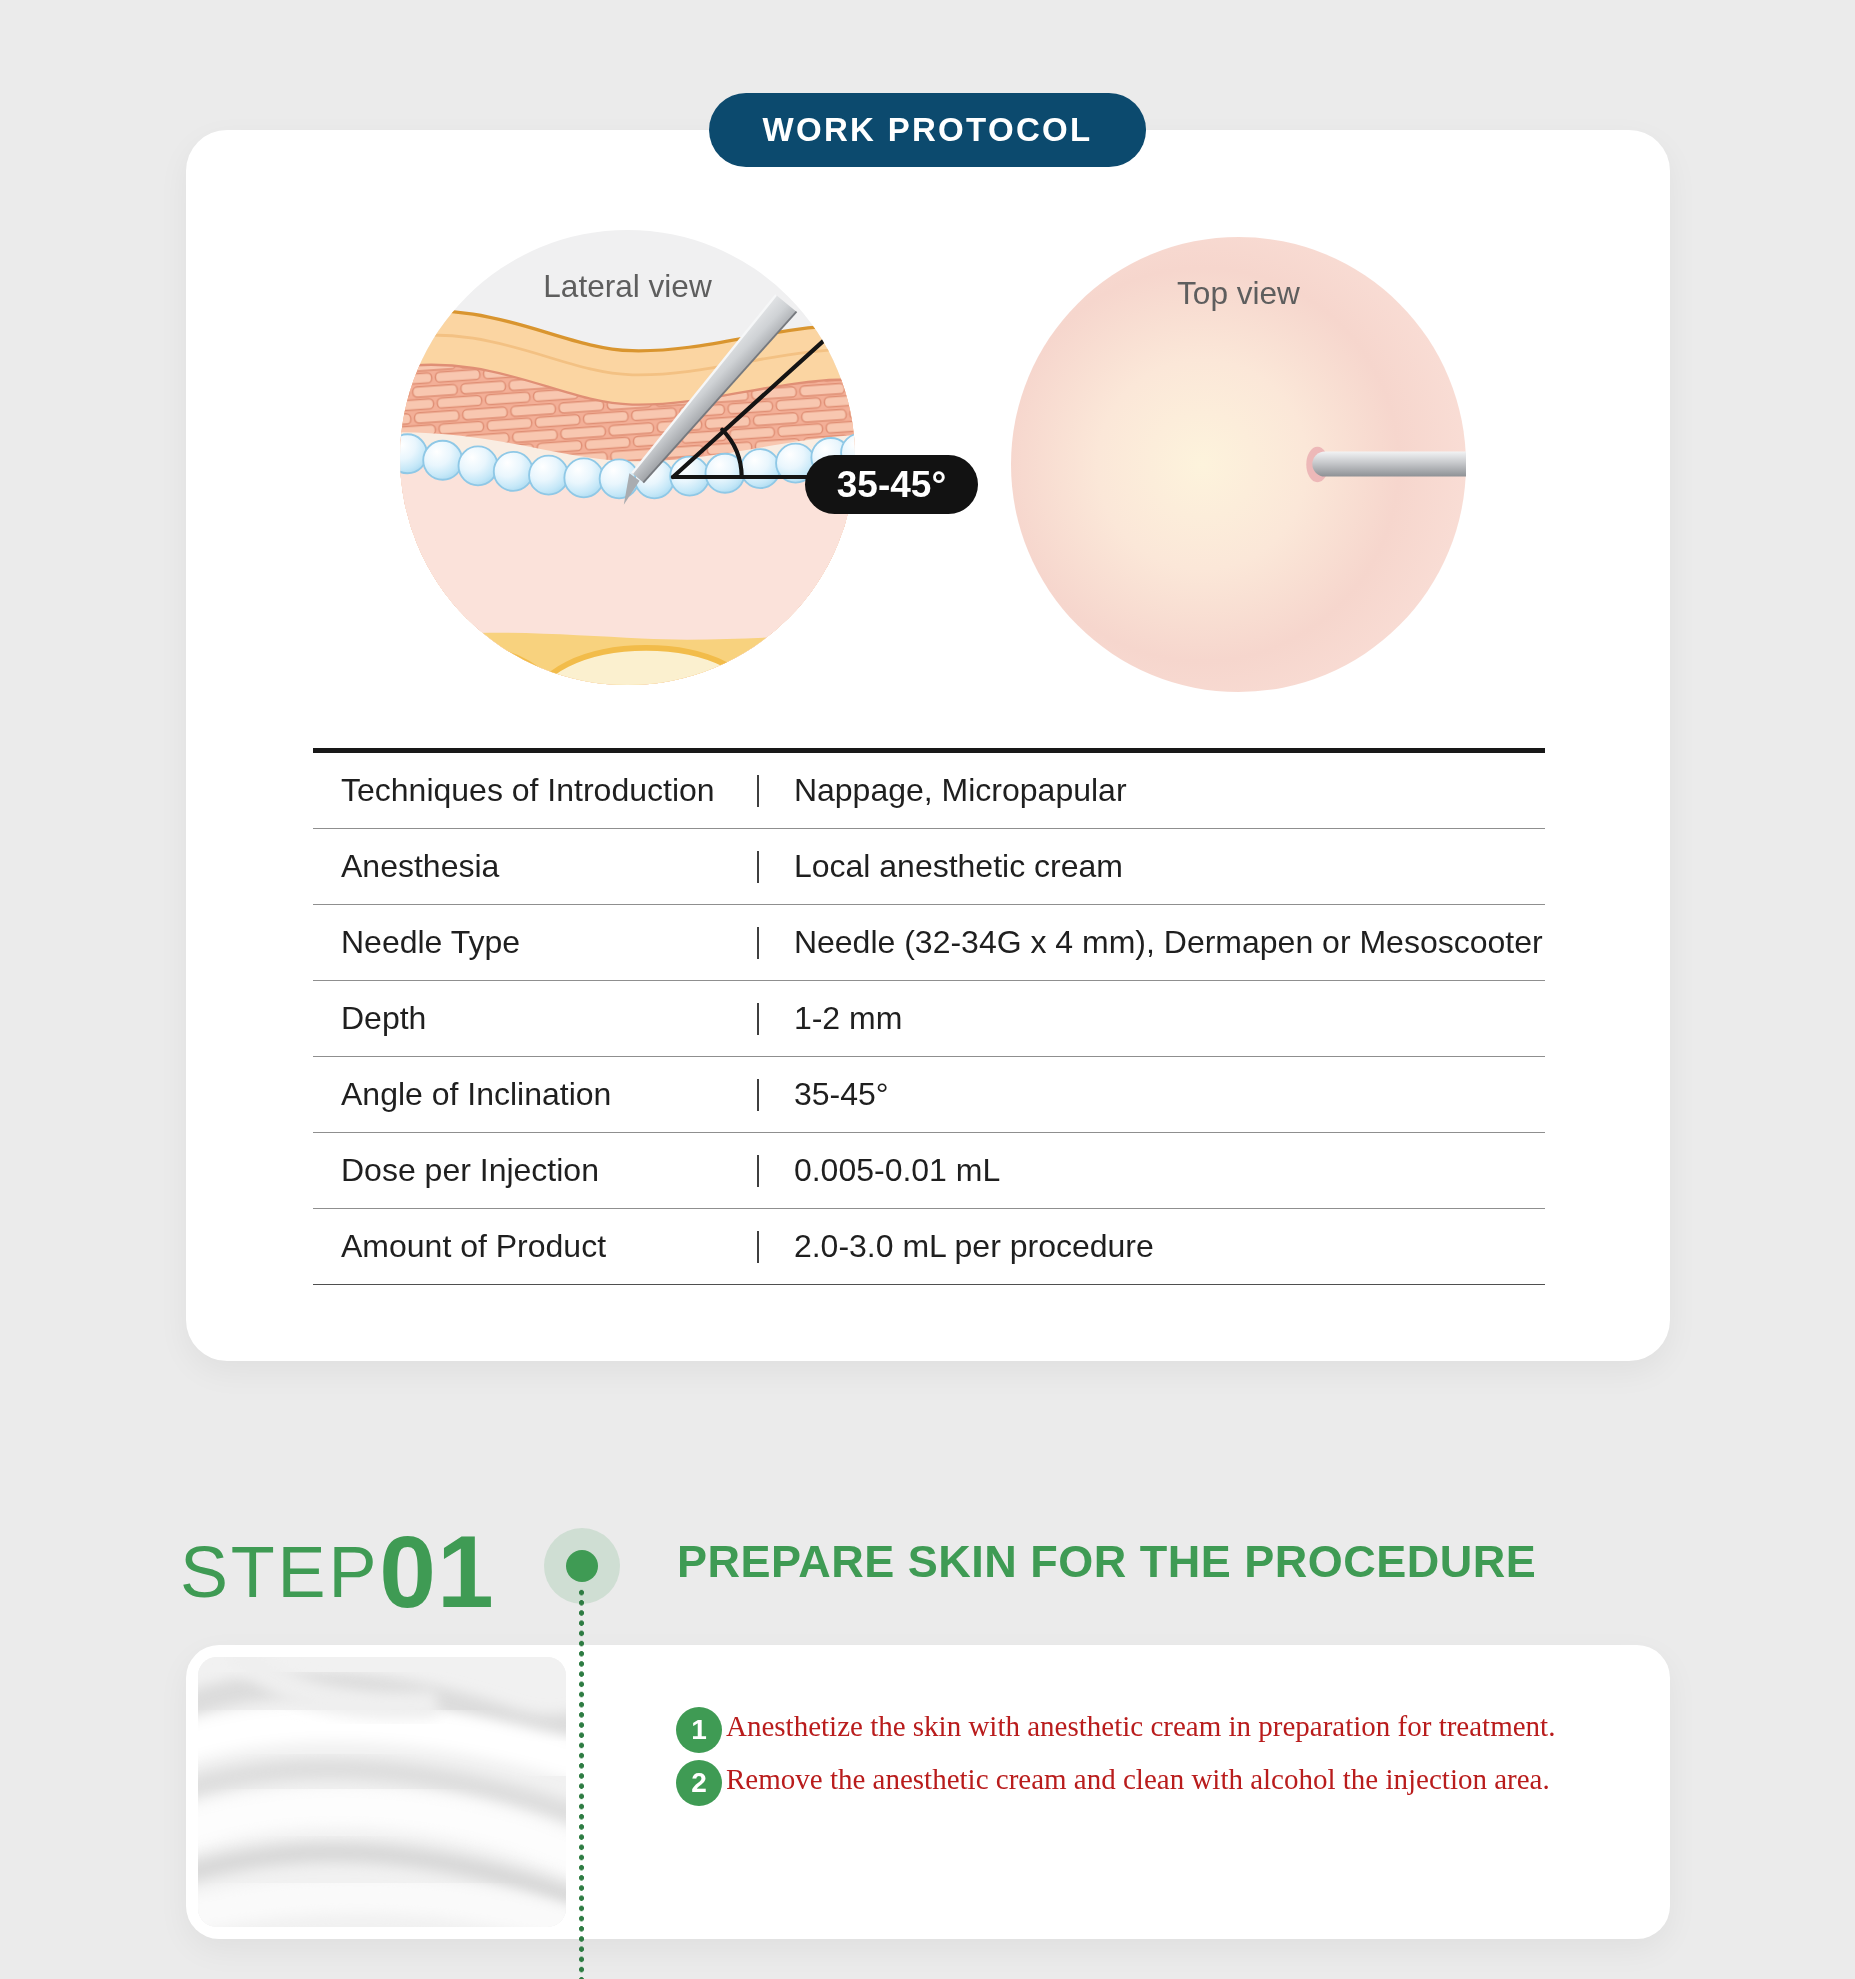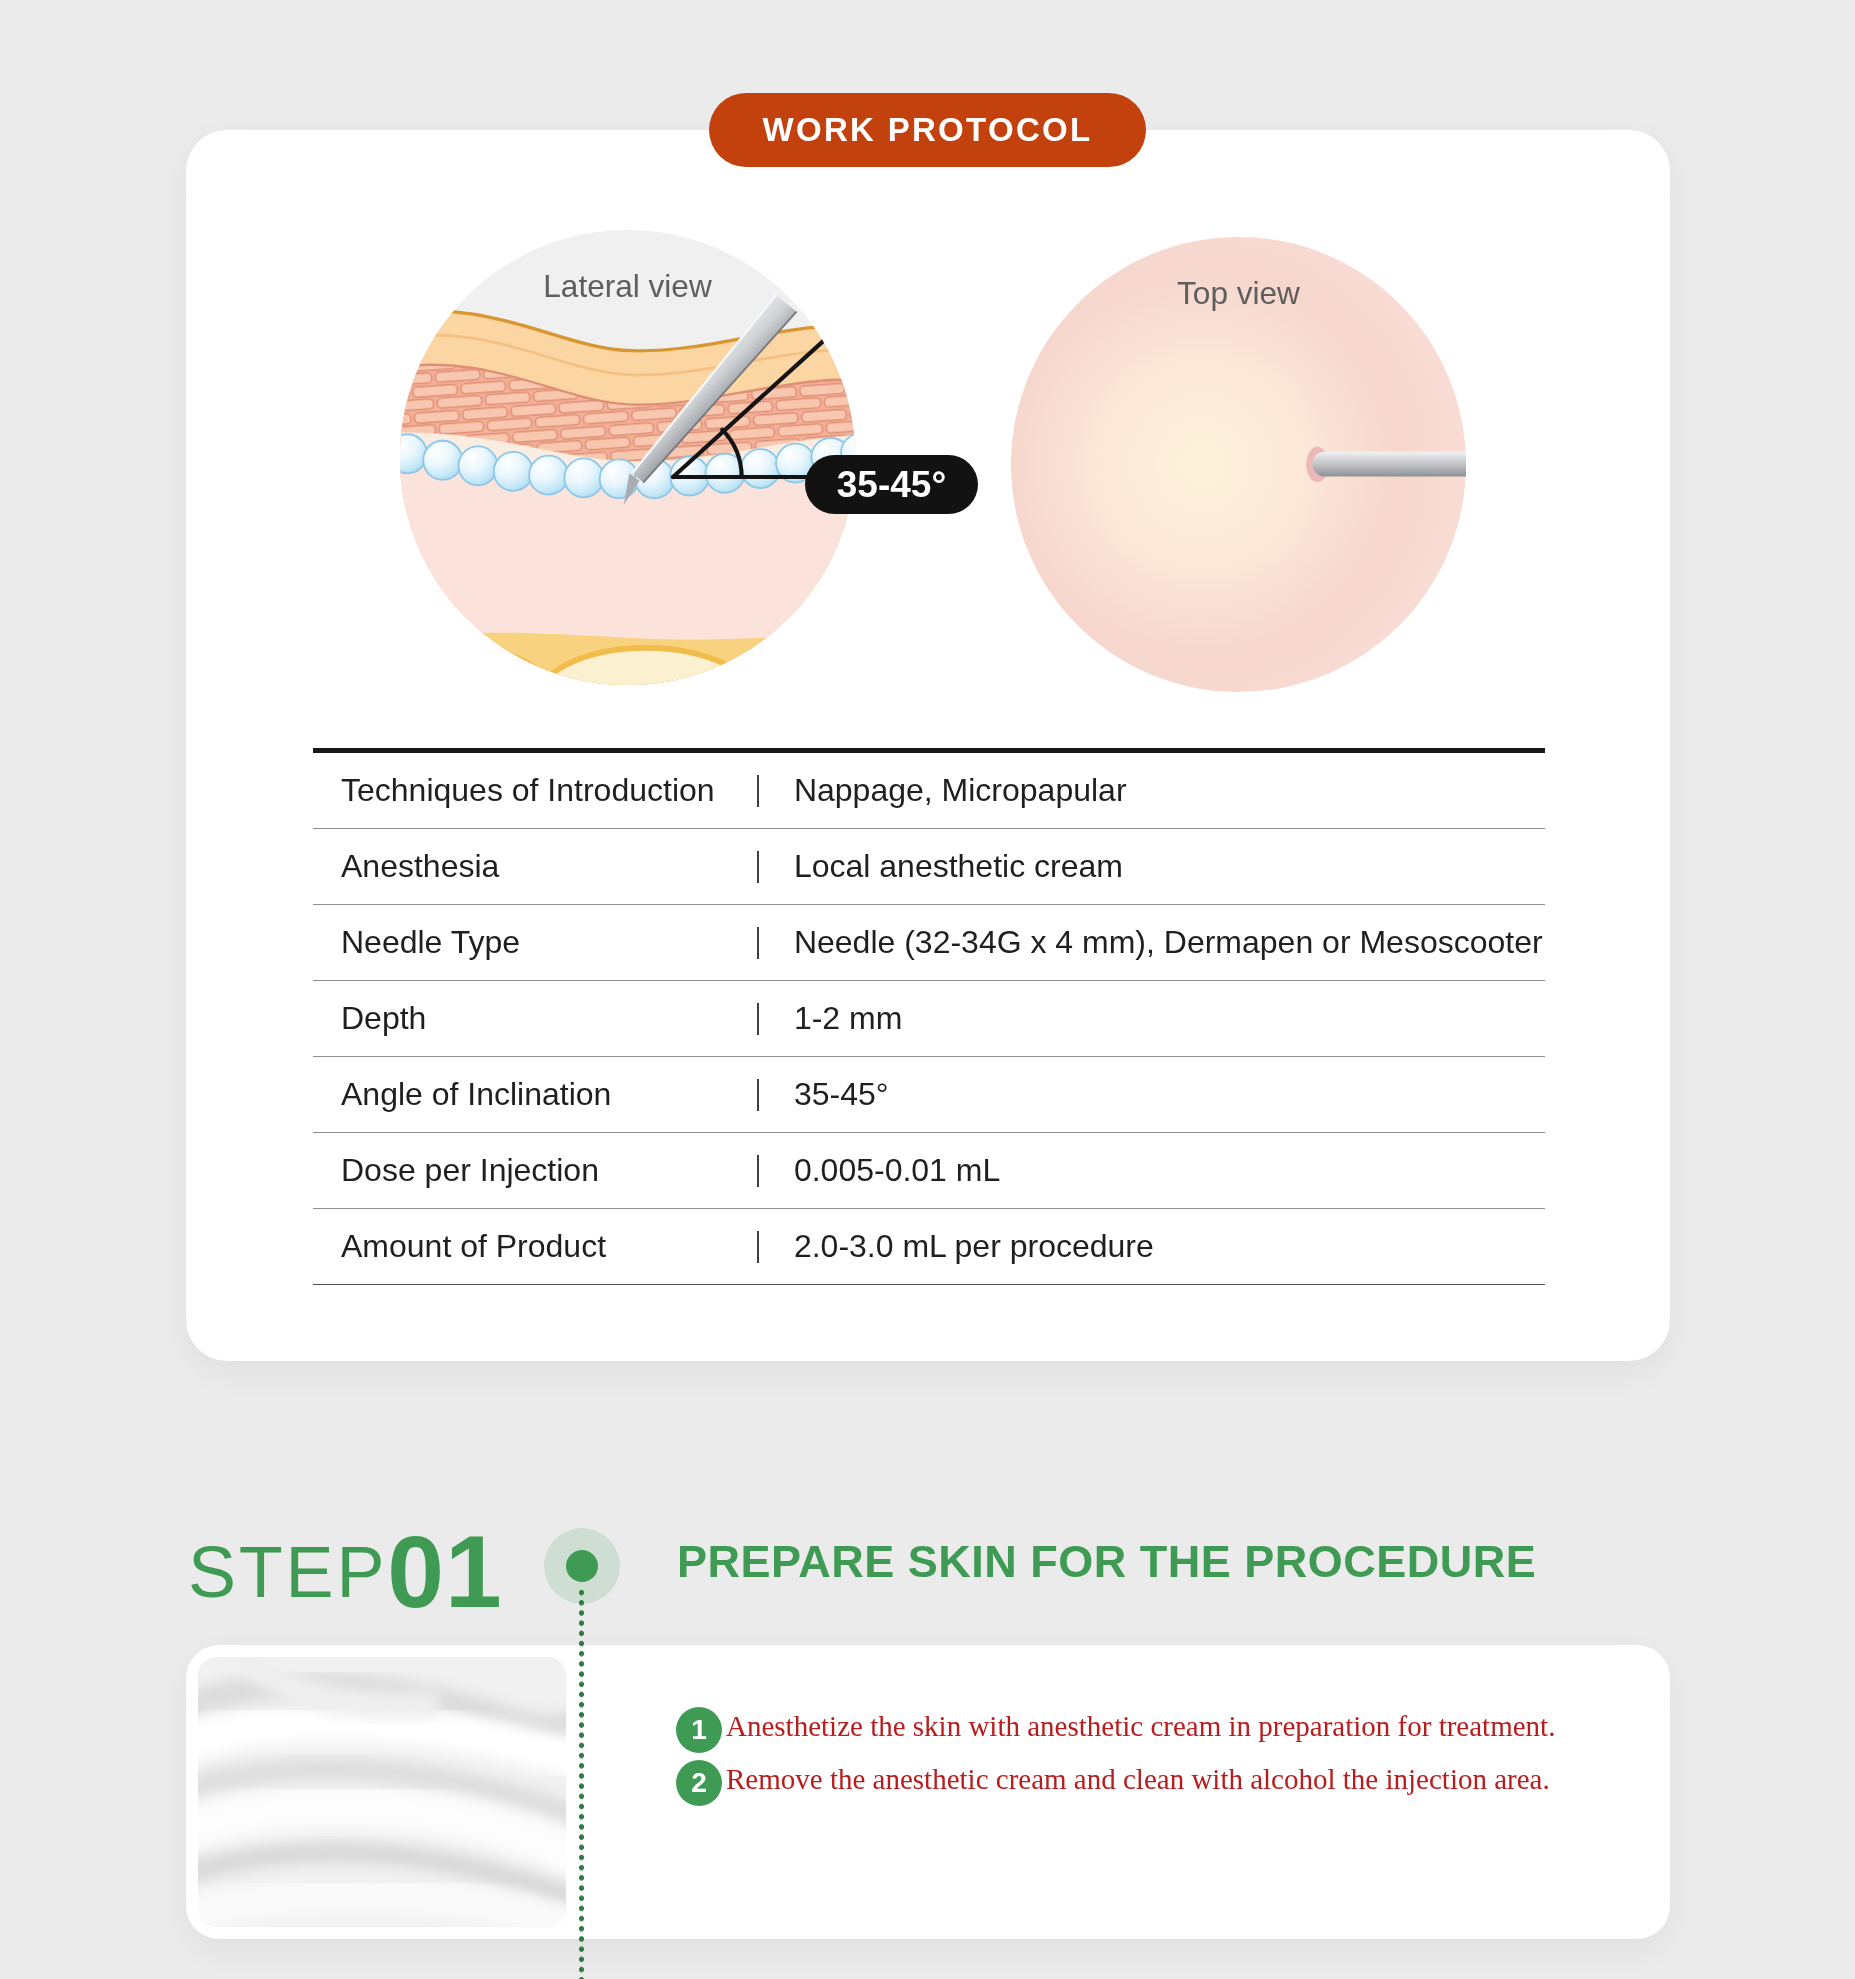--- a/index.html
+++ b/index.html
@@ -17,21 +17,21 @@
     position:absolute;background:#FFFFFF;border-radius:41px;
     box-shadow:0 11px 32px rgba(0,0,0,0.05);
   }
   #top-card{left:186px;top:130px;width:1484px;height:1231px;}
   #bottom-card{left:186px;top:1645px;width:1484px;height:294px;border-radius:33px;}
 
   
   #work-protocol-badge{
     position:absolute;top:93px;left:50%;transform:translateX(-50%);
     height:74px;padding:0 54px;border-radius:37px;
-    background:#c2410c;color:#FFFFFF;
+    background:#0c4a6e;color:#FFFFFF;
     display:flex;align-items:center;justify-content:center;
     font-size:33px;font-weight:bold;letter-spacing:2.3px;
     z-index:4;white-space:nowrap;
   }
 
   
   .illus{position:absolute;width:455px;height:455px;}
   #lateral-illus{left:400px;top:230px;}
   #topview-illus{left:1011px;top:237px;}
 
@@ -53,21 +53,21 @@
     font-size:32px;color:#1F1F1F;
   }
   .t-row:last-child{border-bottom:1.9px solid #4F4F4F;}
   .t-label{flex:0 0 416px;padding-left:28px;}
   .t-pipe{flex:0 0 1.9px;height:32px;background:#3F3F3F;}
   .t-value{margin-left:35px;}
 
   
   #step-label{
     position:absolute;left:180px;top:1521px;height:102px;
-    display:flex;align-items:center;color:#3F9B54;z-index:2;margin-left:8px;
+    display:flex;align-items:center;color:#3F9B54;z-index:2;
   }
   #step-prefix{font-size:72px;font-weight:300;letter-spacing:2.8px;}
   #step-number{font-size:102px;font-weight:800;letter-spacing:0.9px;}
   #step-dot-halo{
     position:absolute;left:544px;top:1528px;width:76px;height:76px;
     border-radius:50%;background:rgba(63,155,84,0.16);z-index:2;
   }
   #step-dot{
     position:absolute;left:22px;top:22px;width:32px;height:32px;
     border-radius:50%;background:#3F9B54;

